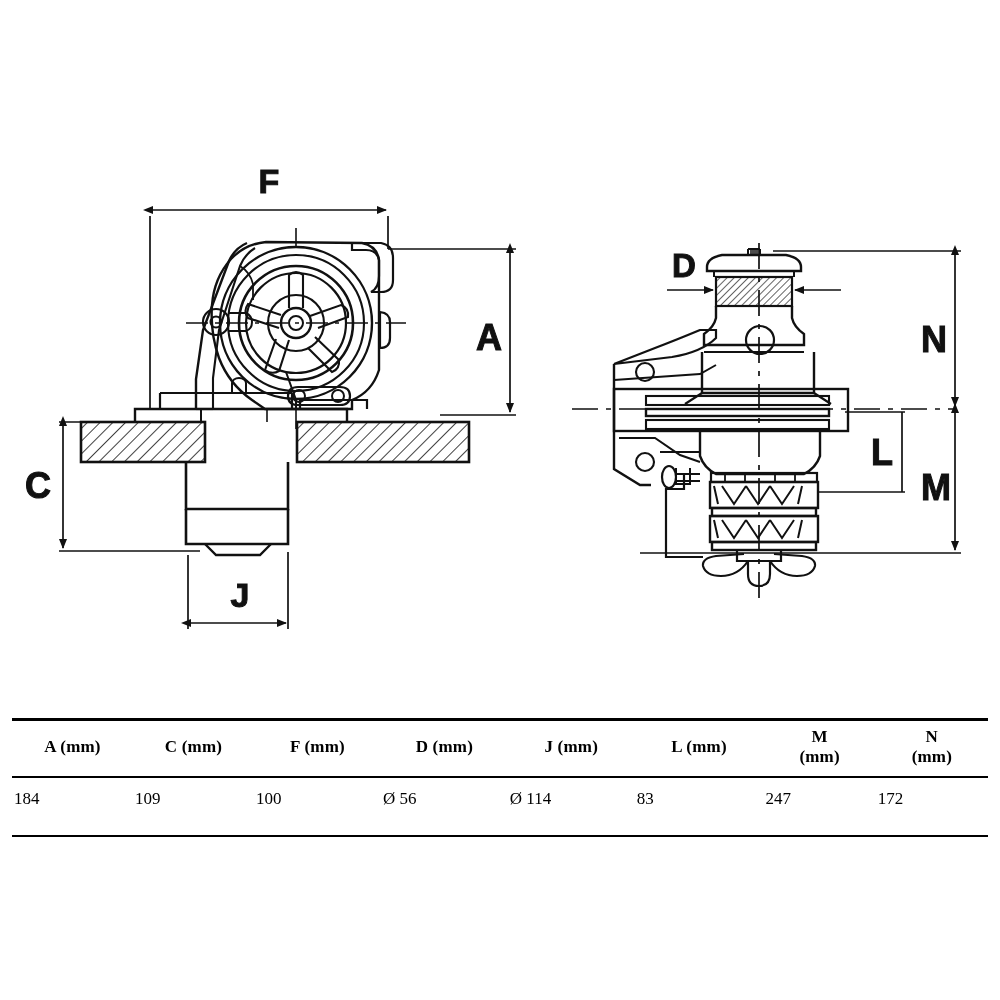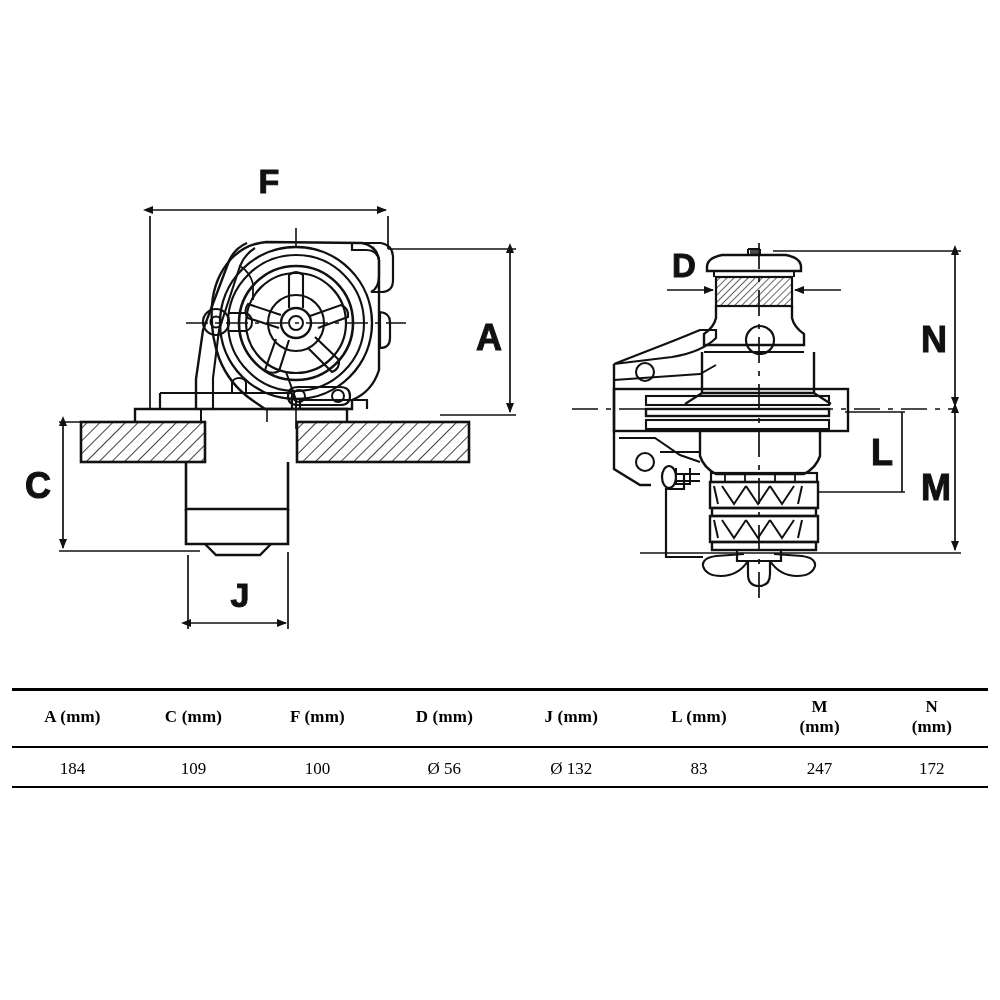--- a/index.html
+++ b/index.html
@@ -27,21 +27,21 @@
   }
   .dim-letter {
     font-family: "Liberation Sans", sans-serif;
     font-weight: bold;
     fill: #111111;
   }
   
   #spec-table-wrap {
     position: absolute;
     left: 12px;
-    top: 688px;
+    top: 718px;
     width: 976px;
   }
   table.spec {
     border-collapse: collapse;
     width: 100%;
     table-layout: fixed;
     font-family: "Liberation Serif", serif;
     color: #000000;
   }
   table.spec thead th {
@@ -49,22 +49,22 @@
     font-weight: bold;
     text-align: center;
     padding: 6px 2px 10px 2px;
     vertical-align: middle;
     line-height: 1.15;
     letter-spacing: 0.2px;
   }
   table.spec tbody td {
     font-size: 17px;
     font-weight: normal;
-    text-align: center;
-    padding: 11px 2px 7px 2px;
+    text-align: left;
+    padding: 11px 2px 26px 2px;
     vertical-align: middle;
     margin-top: 34px;
   }
   .rule-top {
     border-top: 3px solid #000;
     height: 0;
     line-height: 0;
     font-size: 0;
   }
   .rule-mid {
@@ -356,21 +356,21 @@
         <col style="width:13.2%">
         <col style="width:11.5%">
         <col style="width:11.5%">
       </colgroup>
       <tbody>
         <tr>
           <td>184</td>
           <td>109</td>
           <td>100</td>
           <td>Ø 56</td>
-          <td>Ø 132</td>
+          <td>Ø 114</td>
           <td>83</td>
           <td>247</td>
           <td>172</td>
         </tr>
       </tbody>
     </table>
     <div class="rule-bot"></div>
   </div>
 
 </div>

